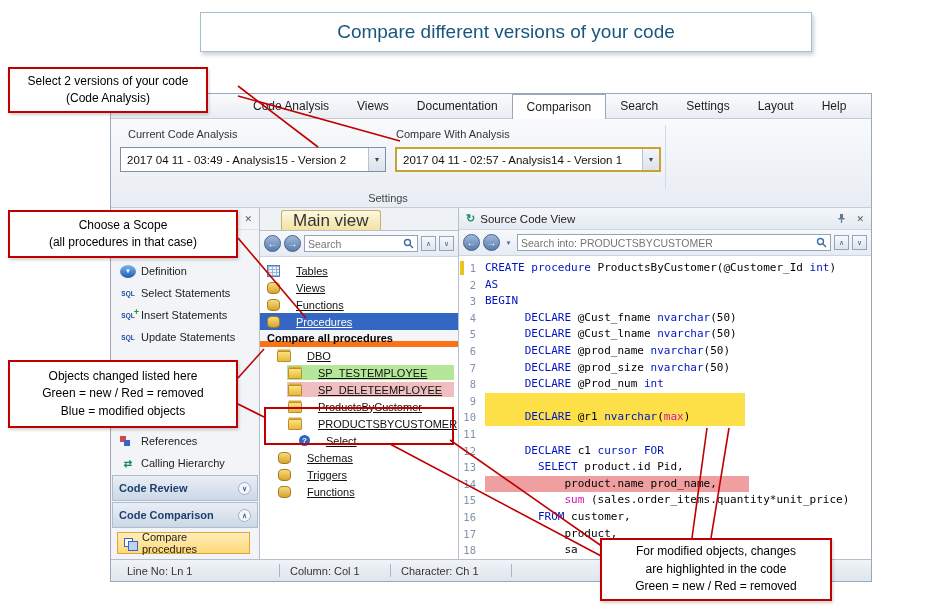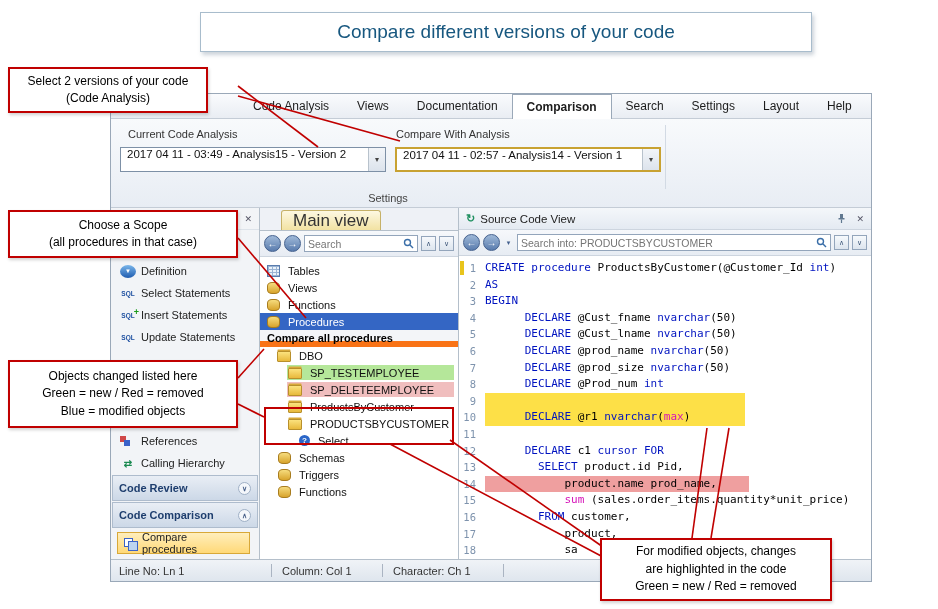--- a/index.html
+++ b/index.html
@@ -43,34 +43,34 @@
   }
 
   
   .tabbar {
     position: absolute; left: 0; top: 0; right: 0; height: 25px;
     background: linear-gradient(#fafbfd,#e9edf3);
     border-bottom: 1px solid #c4ccd6;
     display: flex; align-items: stretch; padding-left: 128px;
   }
   .tab { padding: 0 14px; font-size: 12px; color: #1c1c1c; display: flex; align-items: center; white-space: nowrap; }
-  .tab.active { background: #fff; border: 1px solid #9aa8b8; border-bottom: none; margin-bottom: -1px; font-weight: bold; }
+  .tab.active { background: #fff; border: 1px solid #9aa8b8; border-bottom: none; margin-bottom: -1px; }
 
   
   .ribbon {
     position: absolute; left: 0; top: 25px; right: 0; height: 89px;
     background: linear-gradient(#f8fafc,#e8edf4); border-bottom: 1px solid #c4ccd6;
   }
   .grp-sep { position: absolute; left: 554px; top: 6px; bottom: 18px; width: 1px; background: #d2dae4; }
   .dd-label { position: absolute; font-size: 11px; color: #333; }
   .dd-label.l1 { left: 17px; top: 9px; }
   .dd-label.l2 { left: 285px; top: 9px; }
   .dropdown {
     position: absolute; top: 28px; width: 266px; height: 25px;
-    background: #fff; border: 1px solid #7d90a6; display: flex; 
+    background: #fff; border: 1px solid #7d90a6; display: flex; align-items: center;
   }
   .dropdown.d1 { left: 9px; }
   .dropdown.d2 { left: 284px; border: 2px solid #c8a232; }
   .dd-value { flex: 1; font-size: 11.5px; color: #111; padding: 0 6px; white-space: nowrap; overflow: hidden; }
   .dd-arrow {
     width: 17px; align-self: stretch; border-left: 1px solid #b8c2cc;
     background: linear-gradient(#f2f5f9,#dce3ec);
     font-size: 8px; color: #444; display: flex; align-items: center; justify-content: center;
   }
   .grp-label { position: absolute; left: 0; width: 554px; bottom: 3px; text-align: center; font-size: 11px; color: #444; }
@@ -143,21 +143,21 @@
   .chev-btn {
     width: 15px; height: 15px; border: 1px solid #93a5bb; flex-shrink: 0;
     background: linear-gradient(#f6f9fc,#dde5ee);
     font-size: 7px; color: #3c5578; text-align: center; line-height: 13px;
   }
 
   .tree { padding-top: 5px; font-size: 11px; color: #111; }
   .tree-row { height: 17px; display: flex; align-items: center; white-space: nowrap; }
   .tree-row.sel { background: #3466c4; color: #fff; }
   .tree-hdr { font-weight: bold; height: 17px; line-height: 16px; padding-left: 7px; border-bottom: 6px solid #f97316; background: #f3f5f8; color: #000; }
-  .chip { display: flex; align-items: center; gap: 8px; padding: 1px 3px 1px 1px; }
+  .chip { display: flex; align-items: center; gap: 16px; padding: 1px 3px 1px 1px; text-decoration: underline; }
   .chip-new     { background: #b5e79a; flex: 1; margin-right: 4px; }
   .chip-removed { background: #f0bebe; flex: 1; margin-right: 4px; }
   .tic { width: 14px; display: inline-flex; justify-content: center; flex-shrink: 0; }
   .tic-db::before { content: ""; width: 11px; height: 10px; background: linear-gradient(#f6dc7e,#d8a42c); border: 1px solid #a87c1e; border-radius: 5px / 4px; }
   .tic-table::before {
     content: ""; width: 11px; height: 10px; border: 1px solid #5a7cae; background-color: #eaf2fa;
     background-image: linear-gradient(#9ab4d4 1px, transparent 1px), linear-gradient(90deg, #9ab4d4 1px, transparent 1px);
     background-size: 4px 3px;
   }
   .tic-folder::before {
@@ -189,21 +189,21 @@
   .bg-new     { background: #fde047; min-width: 260px; }
   .bg-removed { background: #ef9f9f; min-width: 264px; }
   .tok-k { color: #0013c0; }
   .tok-m { color: #d512b8; }
   .tok-d { color: #000; }
 
   
   .statusbar {
     position: absolute; left: 0; bottom: 0; right: 0; height: 22px;
     background: linear-gradient(#f0f3f7,#dfe6ee); border-top: 1px solid #b4bfca;
-    display: flex; align-items: center; font-size: 11px; color: #333; padding-left: 8px; margin-top: 9px;
+    display: flex; align-items: center; font-size: 11px; color: #333; padding-left: 16px; margin-top: 9px;
   }
   .sb-cell { white-space: nowrap; }
   .sb-cell.w1 { width: 152px; }
   .sb-cell.w2 { width: 100px; }
   .sb-cell.w3 { width: 110px; }
   .sb-sep { width: 1px; height: 13px; background: #aab4c2; margin: 0 10px 0 0; }
 </style>
 </head>
 <body>
 

